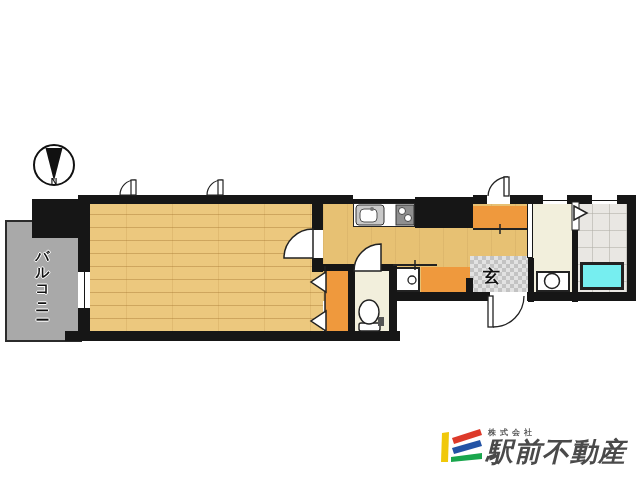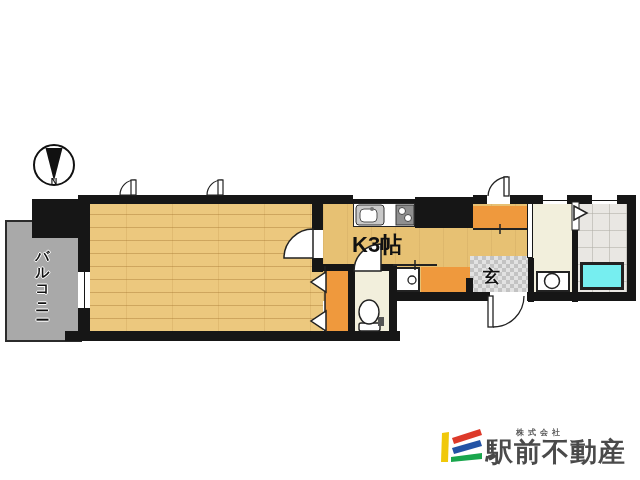--- a/index.html
+++ b/index.html
@@ -27,22 +27,22 @@
   .win .hline{position:absolute;left:0;right:0;top:50%;height:1px;background:#161616;}
   .win .vline{position:absolute;top:0;bottom:0;left:50%;width:1px;background:#161616;}
   .slide{position:absolute;background:#fff;border:1px solid #161616;}
   .lbl{position:absolute;color:#111;font-weight:bold;white-space:nowrap;}
   .lbl-room{font-size:23px;}
   .lbl-k{font-size:22px;}
   .lbl-gen{font-size:17px;text-shadow:0 0 2px #fff,0 0 2px #fff;}
   .lbl-balc{font-size:14px;letter-spacing:2px;writing-mode:vertical-rl;text-orientation:upright;
     color:#111;text-shadow:-1px 0 #fff,1px 0 #fff,0 -1px #fff,0 1px #fff;}
   svg{position:absolute;left:0;top:0;}
-  .logo-prefix{position:absolute;left:516px;top:427px;font-size:8px;letter-spacing:4px;color:#5a5a5a;font-weight:bold;}
-  .logo-name{position:absolute;left:486px;top:434px;font-size:27px;font-weight:bold;color:#4a4a4a;letter-spacing:1px;}
+  .logo-prefix{position:absolute;left:488px;top:427px;font-size:8px;letter-spacing:4px;color:#5a5a5a;font-weight:bold;}
+  .logo-name{position:absolute;left:486px;top:434px;font-size:27px;font-weight:bold;color:#4a4a4a;letter-spacing:1px;font-style:italic;}
 </style>
 </head>
 <body>
 
 <div class="canvas">
 
   <div class="abs floor-balcony" style="left:5px;top:220px;width:73px;height:118px;">
     <div class="lbl lbl-balc" style="left:27px;top:18px;">バルコニー</div>
   </div>
 
@@ -174,18 +174,17 @@
     <circle cx="552" cy="281" r="7.5" fill="#fff" stroke="#222" stroke-width="1.5"></circle>
 
     <g transform="translate(438,426)">
       <polygon points="4,7 11,6 10,36 3,36" fill="#f0c80a"></polygon>
       <polygon points="14,12 42,3 44,9 16,18" fill="#dd3a2a"></polygon>
       <polygon points="14,22 42,14 44,20 16,28" fill="#2353a5"></polygon>
       <polygon points="13,31 44,27 44,33 13,36" fill="#19a64d"></polygon>
     </g>
   </svg>
 
-  <div class="lbl lbl-k" style="left:352px;top:230px;">K3帖</div>
 
   <div class="logo-prefix">株式会社</div>
   <div class="logo-name">駅前不動産</div>
 
 </div>
 
 </body></html>

